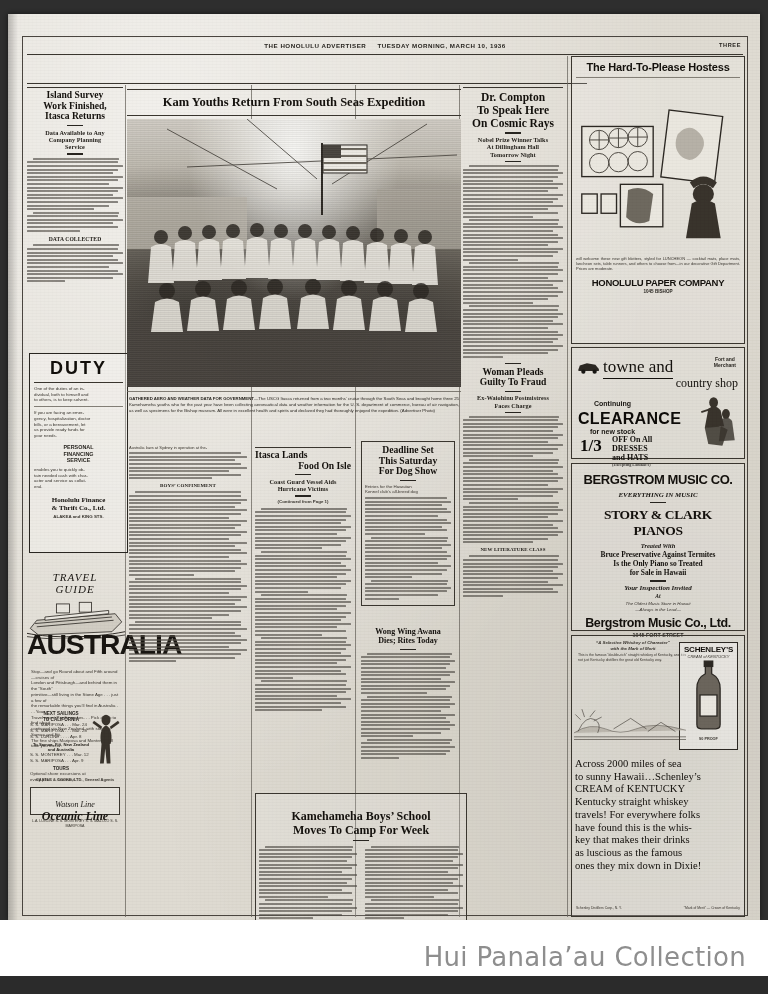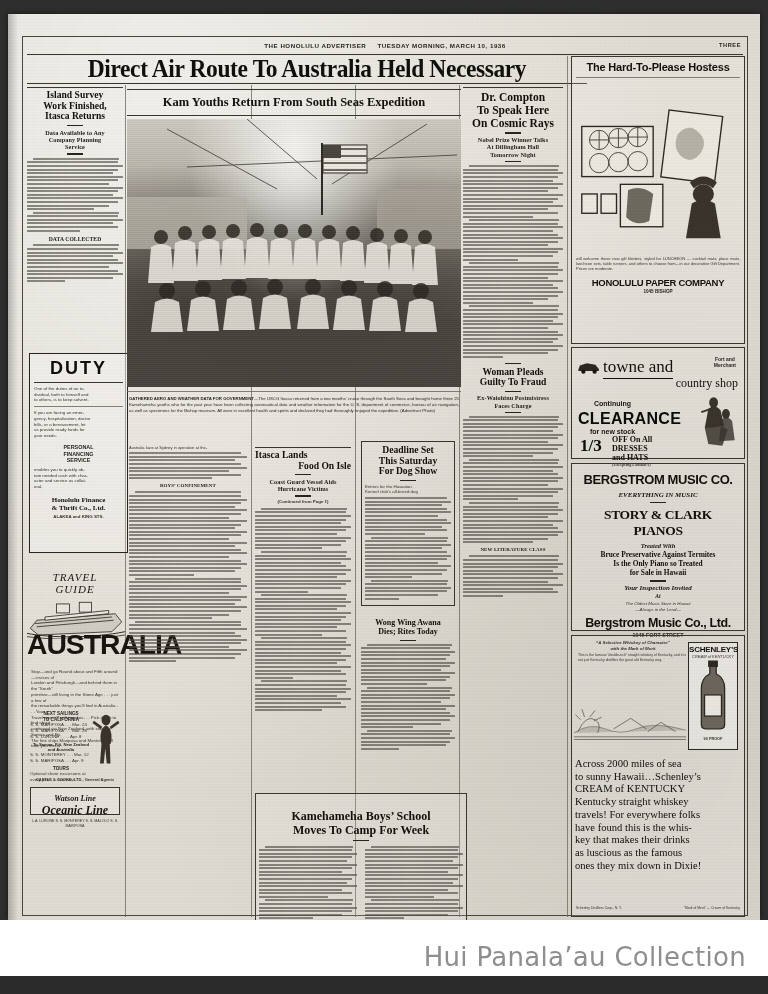--- a/index.html
+++ b/index.html
@@ -197,23 +197,20 @@
     <div id="sheet">
 
       <div class="masthead">
         <span>THE HONOLULU ADVERTISER</span>
         &nbsp;&nbsp;&nbsp;
         <span>TUESDAY MORNING, MARCH 10, 1936</span>
         <span class="pg">THREE</span>
       </div>
       <div class="rule-top"></div>
 
-      <div class="banner">
-        <h1>Direct Air Route To Australia Held Necessary</h1>
-      </div>
       <div class="banner-rule"></div>
 
       <div class="vline" style="left:102px; top:48px; height:832px;"></div>
       <div class="vline" style="left:228px; top:48px; height:832px;"></div>
       <div class="vline" style="left:332px; top:48px; height:832px;"></div>
       <div class="vline" style="left:436px; top:48px; height:832px;"></div>
       <div class="vline" style="left:544px; top:19px; height:861px;"></div>
 
       <div class="col" style="left:4px; width:96px;">
 
@@ -356,21 +353,21 @@
               <path d="M20 19 C13 22, 11 34, 14 44 L26 44 C29 34, 27 22, 20 19 Z"></path>
               <path d="M14 44 L12 70 L17 70 L19 50 L21 70 L26 70 L25 44 Z"></path>
               <path d="M13 24 L2 16 L4 13 L15 21 Z"></path>
               <path d="M27 24 L38 16 L36 13 L25 21 Z"></path>
             </g>
           </svg>
 
           <div class="tiny2" style="position:absolute; left:0; top:216px; width:92px; font-weight:700; font-size:4px;">CASTLE &amp; COOKE, LTD., General Agents</div>
 
           <div style="position:absolute; left:1px; top:226px; width:90px; height:28px; border:1px solid #3b3731; background:rgba(255,255,255,.2);">
-            <div class="serif ital" style="font-size:8px; text-align:center; margin-top:6px; color:#1b1814; font-weight:700;">Watson Line</div>
+            <div class="serif ital" style="font-size:8px; text-align:center; margin-top:12px; color:#1b1814; font-weight:400;">Watson Line</div>
             <div class="serif ital" style="font-size:12px; text-align:center; color:#1b1814; font-weight:700;">Oceanic Line</div>
           </div>
           <div class="tiny2" style="position:absolute; left:0; top:258px; width:92px; font-size:3.6px;">L.A. LURLINE   S. S. MONTEREY   S. S. MALOLO   S. S. MARIPOSA</div>
         </div>
       </div>
 
       <div style="position:absolute; left:104px; top:50px; width:334px;">
         <div class="hrule"></div>
         <div class="hl" style="font-size:12.5px; padding:3px 0 4px;">Kam Youths Return From South Seas Expedition</div>
         <div class="hrule"></div>
@@ -636,21 +633,21 @@
               <div class="ln w55"></div>
             <div class="ln i w90"></div>
               <div class="ln w95"></div>
               <div class="ln w100"></div>
             <div class="ln w95"></div>
               <div class="ln w85"></div>
               <div class="ln w40"></div>
           </div>
         </div>
 
-        <div class="hl small" style="margin-top:13px;">
+        <div class="hl small" style="margin-top:22px;">
           <div>Wong Wing Awana</div>
           <div>Dies; Rites Today</div>
         </div>
         <div class="dash"></div>
         <div class="body-text">
           <div class="ln i w90"></div>
             <div class="ln w95"></div>
             <div class="ln w100"></div>
           <div class="ln w95"></div>
             <div class="ln w90"></div>
@@ -975,21 +972,21 @@
       </div>
 
       <div class="adbox" style="left:548px; top:598px; width:174px; height:282px; padding:4px; overflow:hidden;">
 
         <div class="tiny2" style="width:110px; margin-left:2px; font-style:italic; font-weight:700; font-size:4.4px;">
           <div>“A Selective Whiskey of Character”</div>
           <div>with the Mark of Merit</div>
         </div>
         <div class="tiny2" style="width:108px; margin-left:2px; text-align:left; font-size:3.5px; line-height:1.35; margin-top:2px;">This is the famous “double-rich” straight whiskey of Kentucky, and it is not just Kentucky distillers the great old Kentucky way.</div>
 
-        <div style="position:absolute; right:6px; top:6px; width:50px; height:108px; border:1px solid #2e2a25; background:rgba(255,255,255,.3);">
+        <div style="position:absolute; right:6px; top:6px; width:59px; height:108px; border:1px solid #2e2a25; background:rgba(255,255,255,.3);">
           <div style="font-family:'Liberation Sans',sans-serif; font-weight:700; font-size:8px; text-align:center; color:#16130f; margin-top:2px; letter-spacing:-.2px;">SCHENLEY’S</div>
           <div class="tiny2" style="font-size:4px; font-style:italic;">CREAM of KENTUCKY</div>
           <svg viewBox="0 0 40 70" style="width:100%; height:74px;">
             <g stroke="#2e2a25" stroke-width="1.2" fill="#6b665d">
               <path d="M17 4 h6 v10 q8 4 8 14 v34 q0 4 -4 4 h-14 q-4 0 -4 -4 v-34 q0 -10 8 -14 z"></path>
               <rect x="16" y="2" width="8" height="5" fill="#2e2a25"></rect>
               <rect x="12" y="34" width="16" height="20" fill="#e6e3dc"></rect>
             </g>
           </svg>
           <div class="tiny2" style="font-size:3.8px; font-weight:700;">90 PROOF</div>

